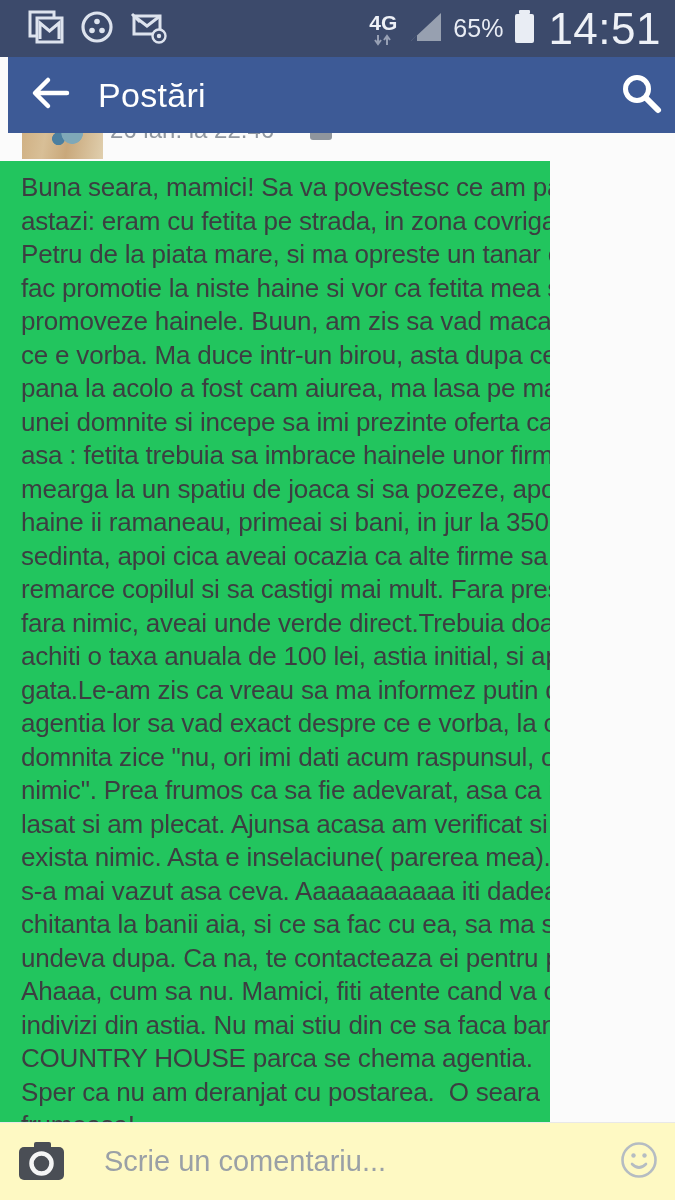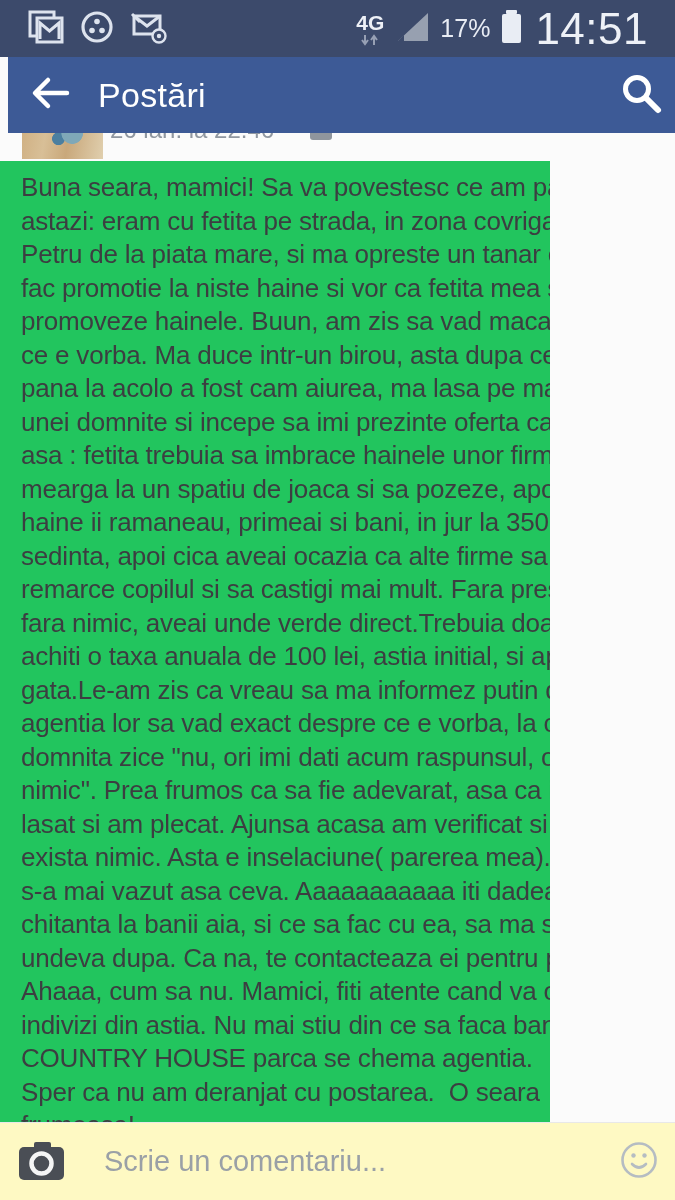--- a/index.html
+++ b/index.html
@@ -8,21 +8,21 @@
     background:#fbfbfb;overflow:hidden;
     font-family:"Liberation Sans",sans-serif;
   }
   
   .status-bar{
     position:absolute;top:0;left:0;width:675px;height:57px;
     background:#3c4a6b;display:flex;align-items:center;
     color:#e8ecf4;
   }
   .status-left{display:flex;align-items:center;gap:16px;padding-left:28px;}
-  .status-right{display:flex;align-items:center;gap:10px;margin-left:auto;padding-right:27px;}
+  .status-right{display:flex;align-items:center;gap:10px;margin-left:auto;padding-right:14px;}
   .net-wrap{display:flex;flex-direction:column;align-items:center;line-height:1;margin-right:2px;}
   .net-label{font-size:21px;font-weight:bold;color:#eef1f7;letter-spacing:0;}
   .net-arrows{display:flex;gap:2px;margin-top:1px;}
   .clock{font-size:44px;color:#eef1f7;margin-left:4px;letter-spacing:0.5px;}
   .batt-pct{font-size:25px;color:#e8ecf4;}
   .battery{width:19px;height:29px;background:#e9edf4;border-radius:2px;position:relative;margin-left:2px;}
   .battery:before{content:"";position:absolute;top:-4px;left:4px;right:4px;height:4px;background:#e9edf4;border-radius:1px;}
   
   .nav-header{
     position:absolute;top:57px;left:8px;width:675px;height:76px;
@@ -113,21 +113,21 @@
             <path d="M15 11 v-8 M12 6 l3-4 3 4" fill="none" stroke="#97a0b4" stroke-width="2"></path>
           </svg>
         </span>
       </span>
       <span>
         <svg width="34" height="30" viewBox="0 0 34 30">
           <polygon points="32,1 32,29 2,29" fill="#97a0b0"></polygon>
           <polygon points="8,29 2,29 8,23" fill="#3c4a6b"></polygon>
         </svg>
       </span>
-      <span class="batt-pct">17%</span>
+      <span class="batt-pct">65%</span>
       <span class="battery"></span>
       <span class="clock">14:51</span>
     </div>
   </div>
 
   <div class="nav-header">
     <div class="back-btn">
       <span>
         <svg width="42" height="40" viewBox="0 0 42 40">
           <path d="M38 20 H7 M19 7 L6 20 l13 13" fill="none" stroke="#ffffff" stroke-width="4.5" stroke-linecap="round" stroke-linejoin="round"></path>

